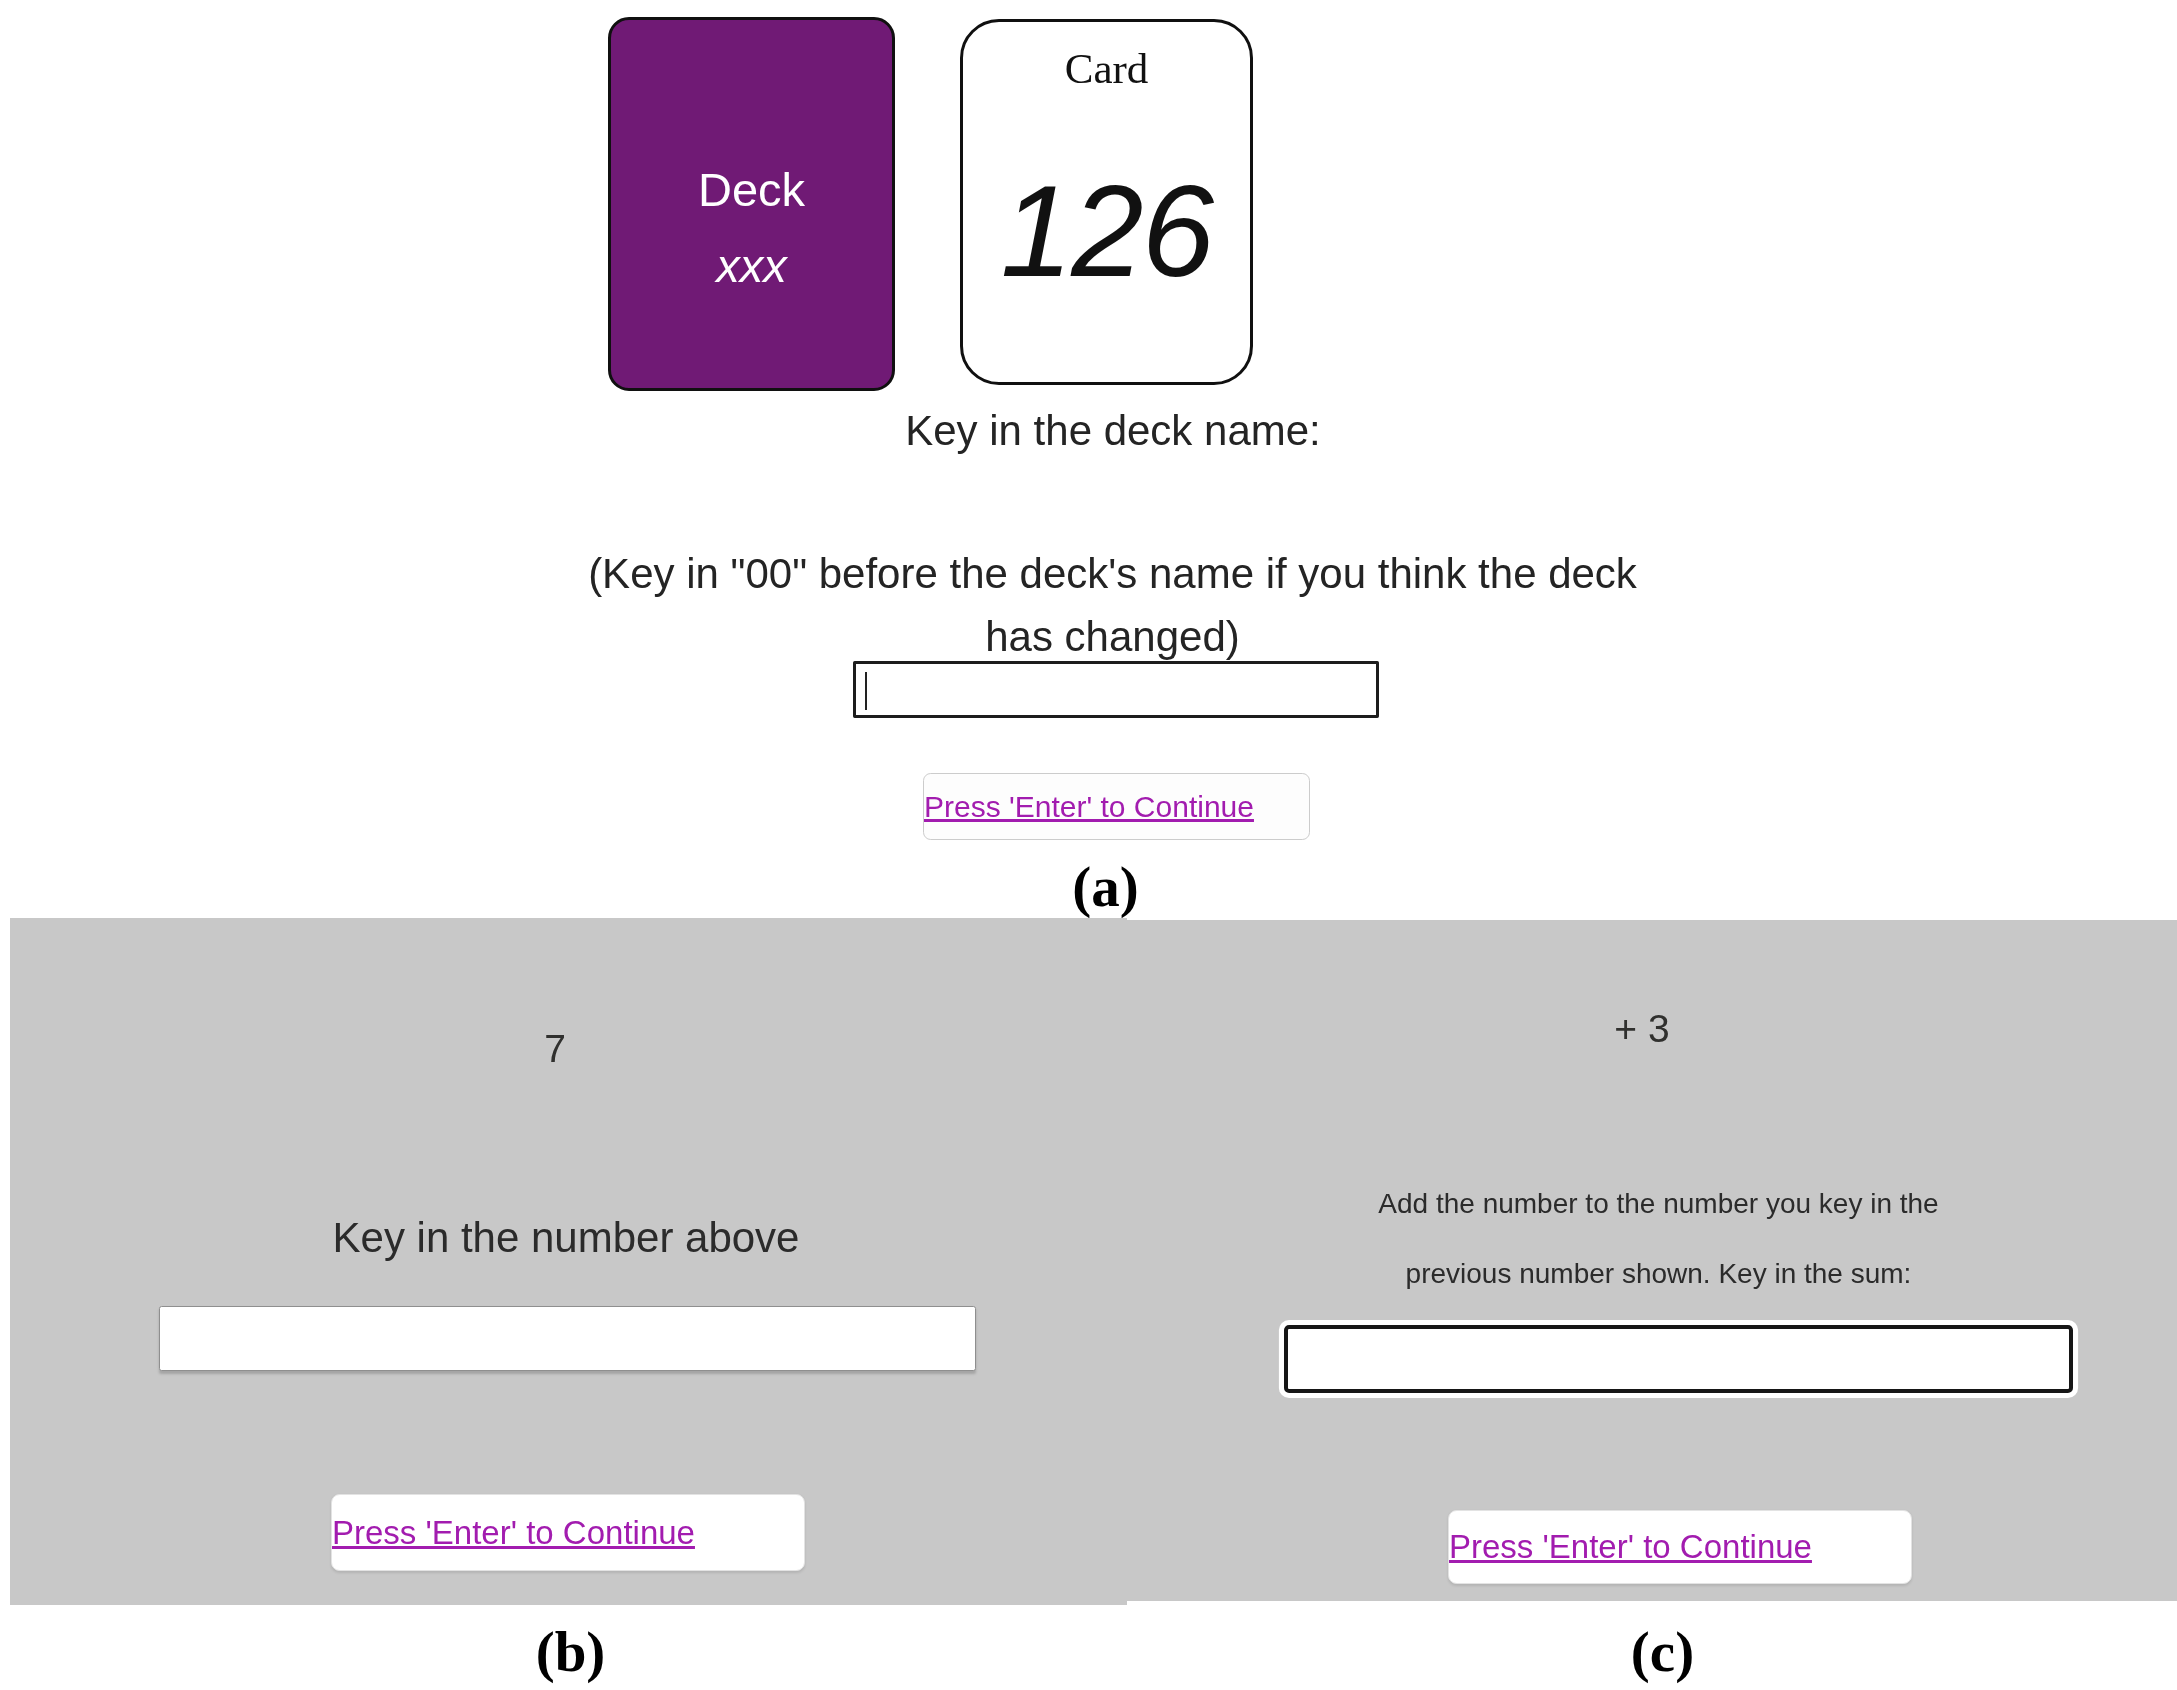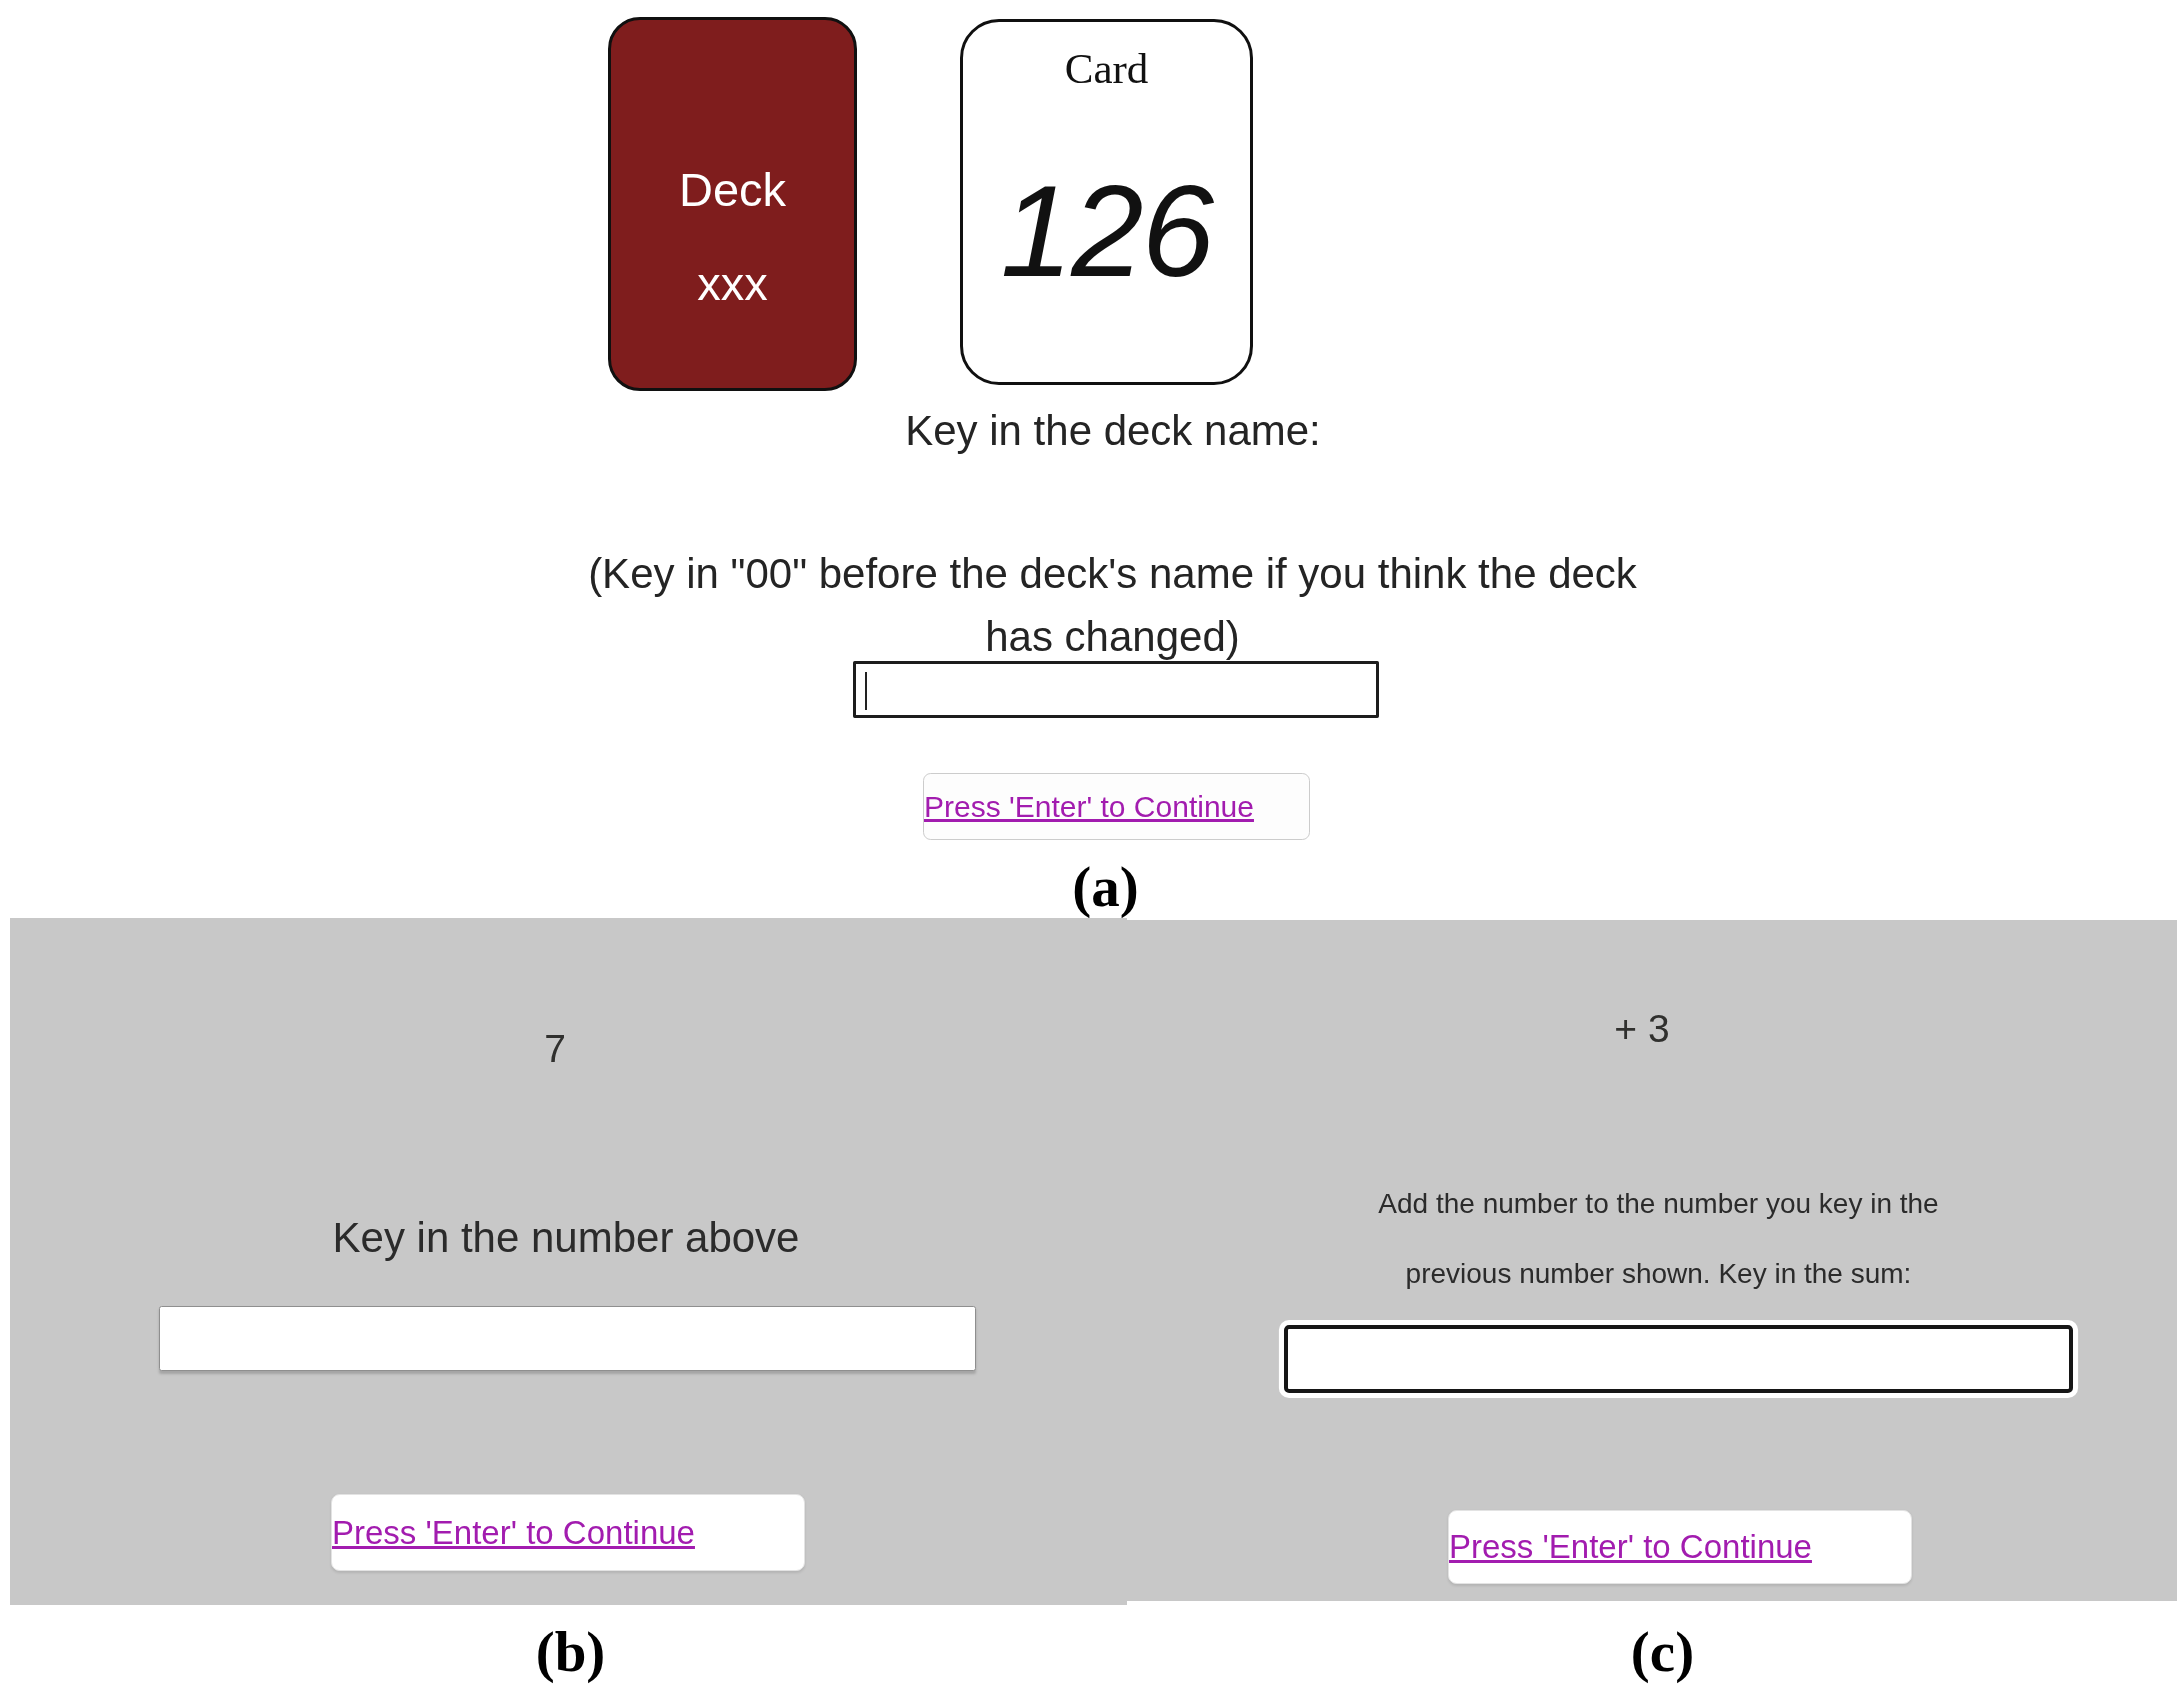--- a/index.html
+++ b/index.html
@@ -13,31 +13,31 @@
   .abs{position:absolute;}
   .centered{text-align:center;}
 
   
   .card{
     position:absolute;
     box-sizing:border-box;
     border:3.4px solid #101010;
   }
   #deck-card{
-    left:608px;top:17px;width:249px;height:374px;
-    border-radius:32px;
-    background:#7f1d1d;
+    left:608px;top:17px;width:287px;height:374px;
+    border-radius:21px;
+    background:#701a75;
   }
   #deck-card .deck-line{
     position:absolute;left:0;width:100%;
     text-align:center;color:#ffffff;
     font-size:47px;line-height:51px;
   }
   #deck-line1{top:144px;}
-  #deck-line2{top:238px;}
+  #deck-line2{top:220px;font-style:italic;}
   #number-card{
     left:960px;top:19px;width:293px;height:366px;
     border-radius:39px;
     background:#ffffff;
   }
   #card-title{
     position:absolute;top:22px;left:0;width:100%;
     text-align:center;
     font-family:"Liberation Serif", serif;
     font-size:43px;color:#111111;

